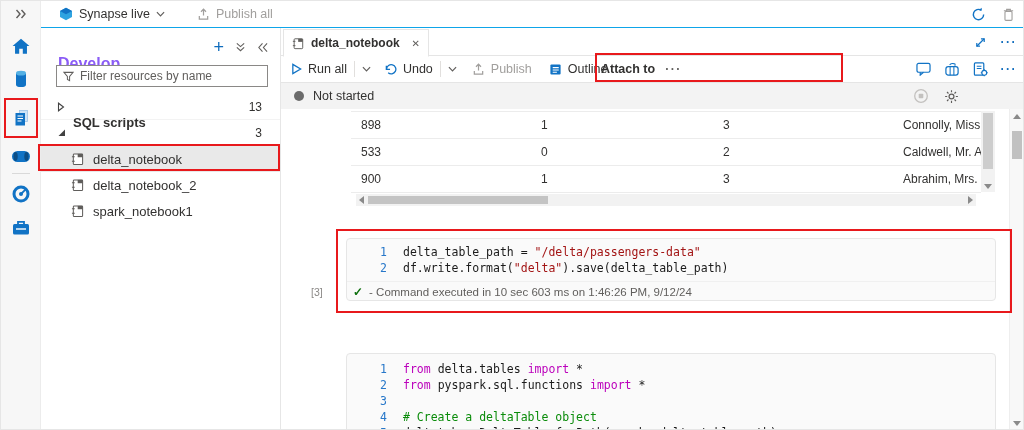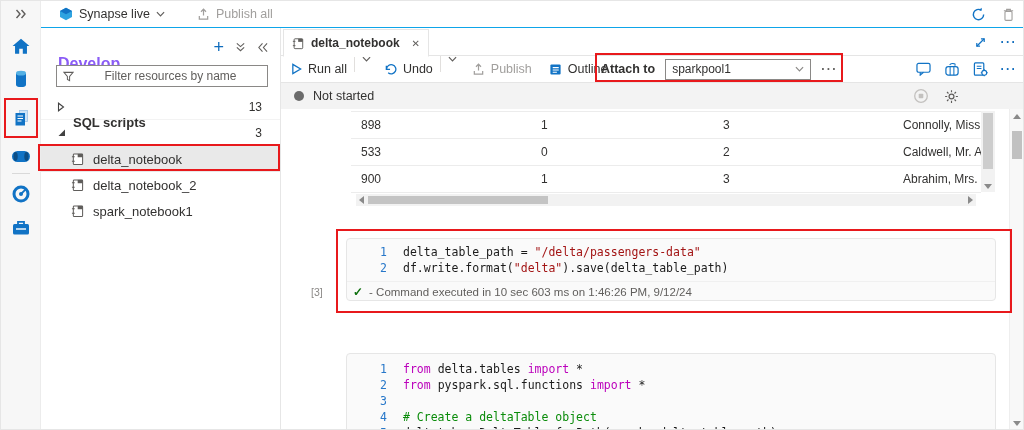--- a/index.html
+++ b/index.html
@@ -21,21 +21,21 @@
   .topbar .grp{display:flex;align-items:center;gap:6px;padding:0 10px;height:100%;cursor:pointer;}
   .topbar .muted{color:#a19f9d;}
   .topbar-right{position:absolute;right:10px;top:0;height:27px;display:flex;align-items:center;gap:16px;}
 
   
   .devpanel{position:absolute;left:40px;top:27px;width:240px;height:403px;background:#fff;border-right:1px solid #e6e6e6;}
   .dev-title{position:absolute;left:17px;top:27px;font-size:16px;font-weight:700;color:#8b5cf6;}
   .dev-hicons{position:absolute;right:12px;top:10px;display:flex;align-items:center;gap:11px;}
   .plus{color:var(--accent);font-size:18px;font-weight:400;line-height:1;cursor:pointer;}
   .filterbox{position:absolute;left:15px;top:37px;width:212px;height:22px;border:1px solid #8a8886;background:#fff;display:flex;align-items:center;padding:0 6px;gap:6px;}
-  .filterbox input{border:0;outline:0;flex:1;font-size:12px;color:#323130;font-family:"Liberation Sans",sans-serif;background:transparent;text-align:center;}
+  .filterbox input{border:0;outline:0;flex:1;font-size:12px;color:#323130;font-family:"Liberation Sans",sans-serif;background:transparent;}
   .filterbox input::placeholder{color:#605e5c;}
   .tree{position:absolute;left:0;top:66px;width:239px;}
   .trow{height:26px;display:flex;align-items:center;cursor:pointer;position:relative;}
   .trow.section{border-bottom:1px solid #f3f3f3;}
   .trow .chev{width:14px;margin-left:16px;color:#424242;display:flex;}
   .trow .slabel{font-size:13px;font-weight:700;color:#323130;margin-left:2px;margin-top:32px;}
   .trow .count{position:absolute;right:18px;font-size:12px;color:#323130;}
   .trow.item{padding-left:30px;gap:9px;}
   .trow.item .ilabel{font-size:13px;color:#323130;}
   .trow.item.sel{background:#e9e9e9;}
@@ -43,21 +43,21 @@
   
   .main{position:absolute;left:280px;top:27px;width:744px;height:403px;background:#fff;overflow:hidden;}
 
   .tabbar{position:absolute;left:0;top:0;width:744px;height:28px;border-bottom:1px solid #e5e5e5;background:#fff;}
   .tab{position:absolute;left:2px;top:1px;width:146px;height:28px;background:#fff;border:1px solid #e5e5e5;border-bottom:1px solid #fff;display:flex;align-items:center;gap:7px;padding:0 8px;cursor:pointer;z-index:2;}
   .tab .tlabel{font-size:12px;font-weight:700;color:#323130;flex:1;white-space:nowrap;overflow:hidden;}
   .tab .close{color:#605e5c;font-size:10px;cursor:pointer;}
   .tabbar-right{position:absolute;right:8px;top:0;height:28px;display:flex;align-items:center;gap:14px;}
 
   .toolbar{position:absolute;left:0;top:28px;width:744px;height:27px;border-bottom:1px solid #e5e5e5;background:#fff;font-size:12.5px;}
-  .tb-left{position:absolute;left:10px;top:0;height:26px;display:flex;gap:7px;}
+  .tb-left{position:absolute;left:10px;top:0;height:26px;display:flex;align-items:center;gap:7px;}
   .tb-btn{display:flex;align-items:center;gap:6px;cursor:pointer;color:#323130;}
   .tb-btn.disabled{color:#a19f9d;cursor:default;}
   .tb-sep{width:1px;height:16px;background:#e1dfdd;}
   .attach{position:absolute;left:320px;top:0;height:26px;display:flex;align-items:center;gap:10px;}
   .attach-label{font-weight:700;font-size:12.5px;color:#323130;}
   .attach-select{width:146px;height:21px;border:1px solid #8a8886;background:#fff;display:flex;align-items:center;padding:0 6px;cursor:pointer;}
   .attach-select .aval{flex:1;font-size:12px;color:#323130;}
   .tb-right{position:absolute;right:8px;top:0;height:26px;display:flex;align-items:center;gap:13px;}
   .more{color:var(--accent);font-weight:700;letter-spacing:1.5px;font-size:12px;cursor:pointer;}
   .more.gray{color:#605e5c;}
@@ -306,26 +306,20 @@
         <div class="tb-btn" style="margin-left:10px;">
           <svg width="13" height="13" viewBox="0 0 14 14">
               <rect x="1.5" y="1.5" width="11" height="11" rx="1.2" fill="#1173c5"></rect>
               <path d="M4 5 h6.5 M4 7.5 h6.5 M4 10 h4.5" stroke="#fff" stroke-width="1.2"></path>
             </svg>
           <span>Outline</span>
         </div>
       </div>
       <div class="attach">
         <span class="attach-label">Attach to</span>
-        <div class="attach-select">
-          <span class="aval">sparkpool1</span>
-          <svg width="9" height="6" viewBox="0 0 10 6">
-              <path d="M1 1 L5 5 L9 1" fill="none" stroke="#8a8886" stroke-width="1.3"></path>
-            </svg>
-        </div>
         <span class="more gray">···</span>
       </div>
       <div class="tb-right">
         <svg width="15" height="14" viewBox="0 0 16 15">
             <rect x="1" y="1.5" width="14" height="9.5" rx="1.8" fill="none" stroke="#1173c5" stroke-width="1.3"></rect>
             <path d="M4.5 11 V14 L8 11" fill="none" stroke="#1173c5" stroke-width="1.3"></path>
           </svg>
         <svg width="16" height="15" viewBox="0 0 17 16">
             <rect x="2" y="5" width="13" height="9" rx="2.5" fill="none" stroke="#1173c5" stroke-width="1.3"></rect>
             <path d="M6.5 5 v9 M10.5 5 v9" stroke="#1173c5" stroke-width="1.1"></path>

